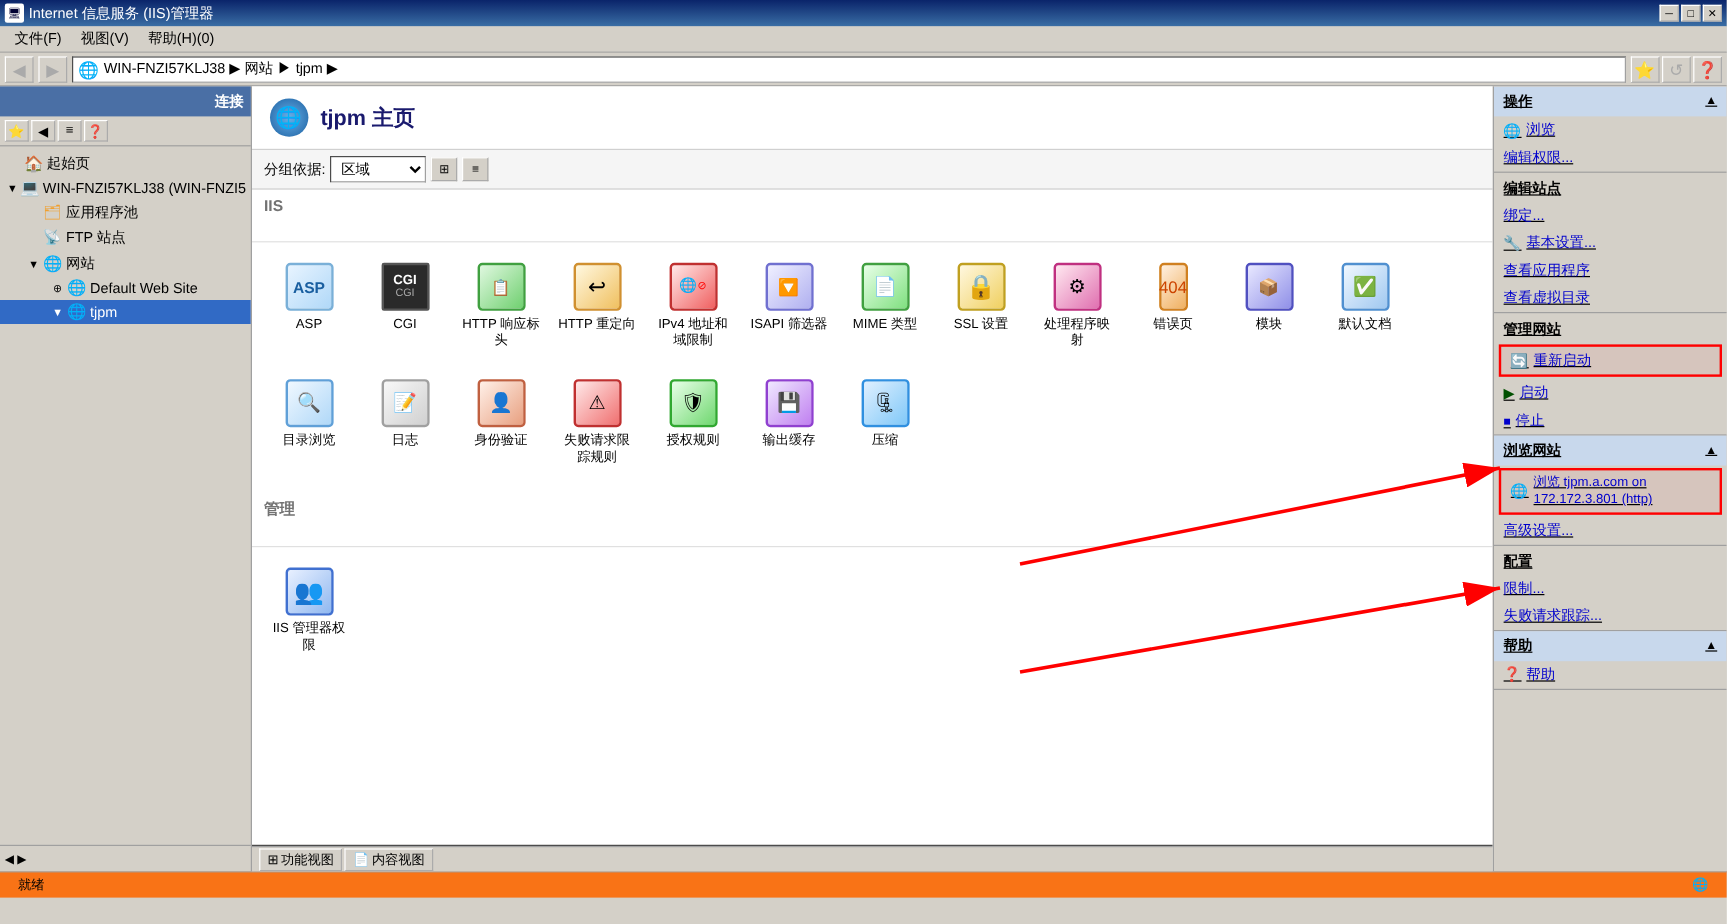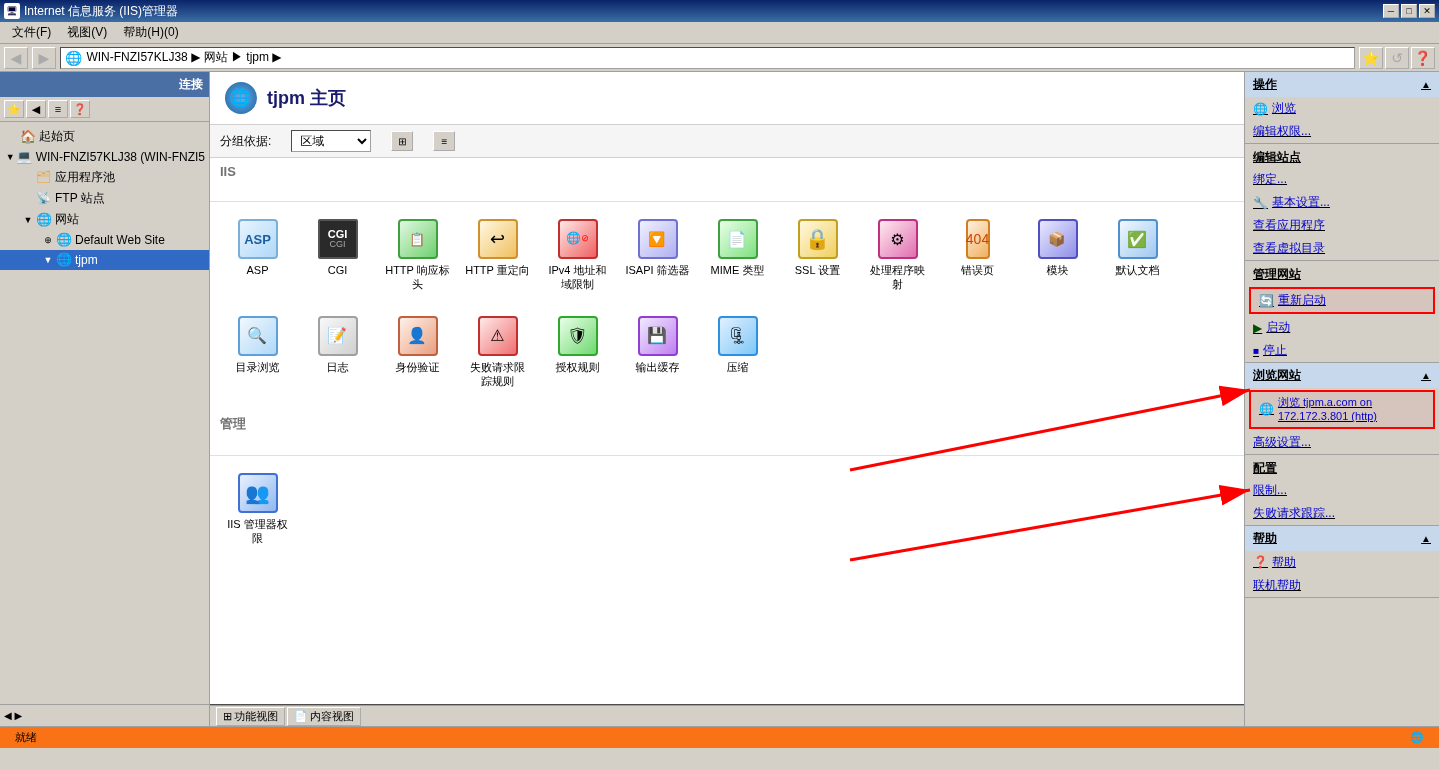--- a/index.html
+++ b/index.html
@@ -120,21 +120,21 @@
       background: white;
     }
     .content-header-icon { width: 32px; height: 32px; margin-right: 10px; background: radial-gradient(circle, #6ab0e8, #1a5fa0); border-radius: 50%; display: flex; align-items: center; justify-content: center; font-size: 18px; color: white; }
     .content-header-title { font-size: 18px; font-weight: bold; color: #1a1a6e; }
 
     .content-toolbar {
       padding: 5px 10px;
       border-bottom: 1px solid #d0d0d0;
       display: flex;
       align-items: center;
-      gap: 20px;
+      gap: 4px;
       background: #f5f5f5;
     }
     .group-label { font-size: 12px; }
     .group-select {
       height: 22px;
       border: 1px inset #a0a0a0;
       background: white;
       padding: 0 4px;
       font-size: 12px;
       min-width: 80px;
@@ -567,23 +567,20 @@
 
     <div class="right-section">
       <div class="right-section-header">
         <span>帮助</span>
         <span class="right-section-header-collapse">▲</span>
       </div>
       <div class="right-action">
         <span>❓</span>
         <span>帮助</span>
       </div>
-      <div class="right-action">
-        <span>联机帮助</span>
-      </div>
     </div>
 
   </div>
 </div>
 
 <div class="status-bar">
   <span class="status-text">就绪</span>
   <span class="status-right">
     <span>🌐</span>
   </span>

